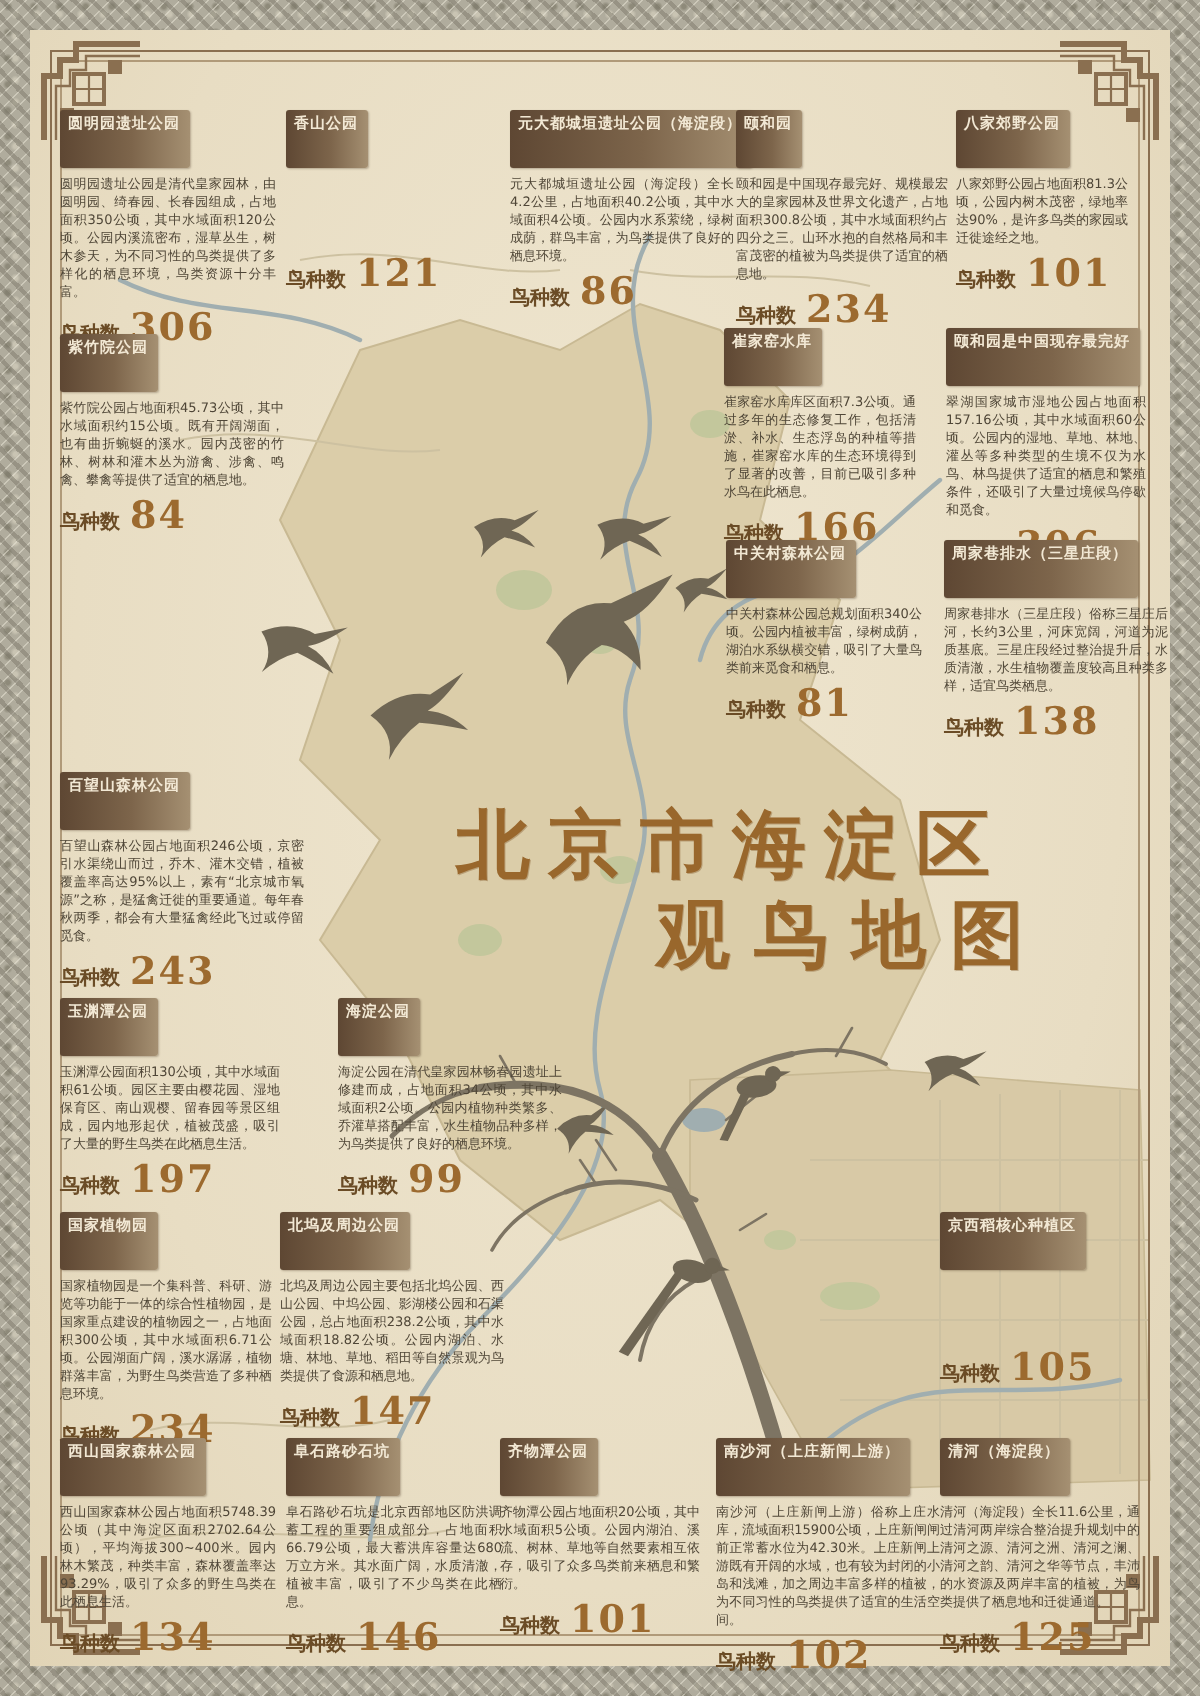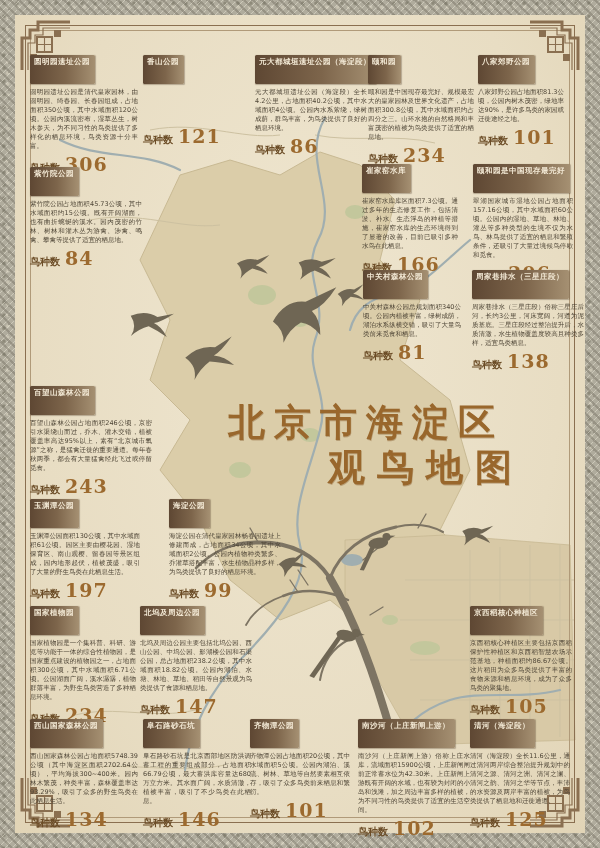--- a/index.html
+++ b/index.html
@@ -313,21 +313,20 @@
     <div class="card-title">北坞及周边公园</div>
     <div class="card-desc">北坞及周边公园主要包括北坞公园、西山公园、中坞公园、影湖楼公园和石渠公园，总占地面积238.2公顷，其中水域面积18.82公顷。公园内湖泊、水塘、林地、草地、稻田等自然景观为鸟类提供了食源和栖息地。</div>
     <div class="card-count">
       <span class="count-label">鸟种数</span>
       <span class="count-num">147</span>
     </div>
   </div>
 
   <div class="card c15">
     <div class="card-title">京西稻核心种植区</div>
-    <div class="card-desc">京西稻核心种植区主要包括京西稻保护性种植区和京西稻智慧农场示范基地，种植面积约86.67公顷。这片稻田为众多鸟类提供了丰富的食物来源和栖息环境，成为了众多鸟类的聚集地。</div>
     <div class="card-count">
       <span class="count-label">鸟种数</span>
       <span class="count-num">105</span>
     </div>
   </div>
 
   <div class="card c16">
     <div class="card-title">西山国家森林公园</div>
     <div class="card-desc">西山国家森林公园占地面积5748.39公顷（其中海淀区面积2702.64公顷），平均海拔300~400米。园内林木繁茂，种类丰富，森林覆盖率达93.29%，吸引了众多的野生鸟类在此栖息生活。</div>
     <div class="card-count">

